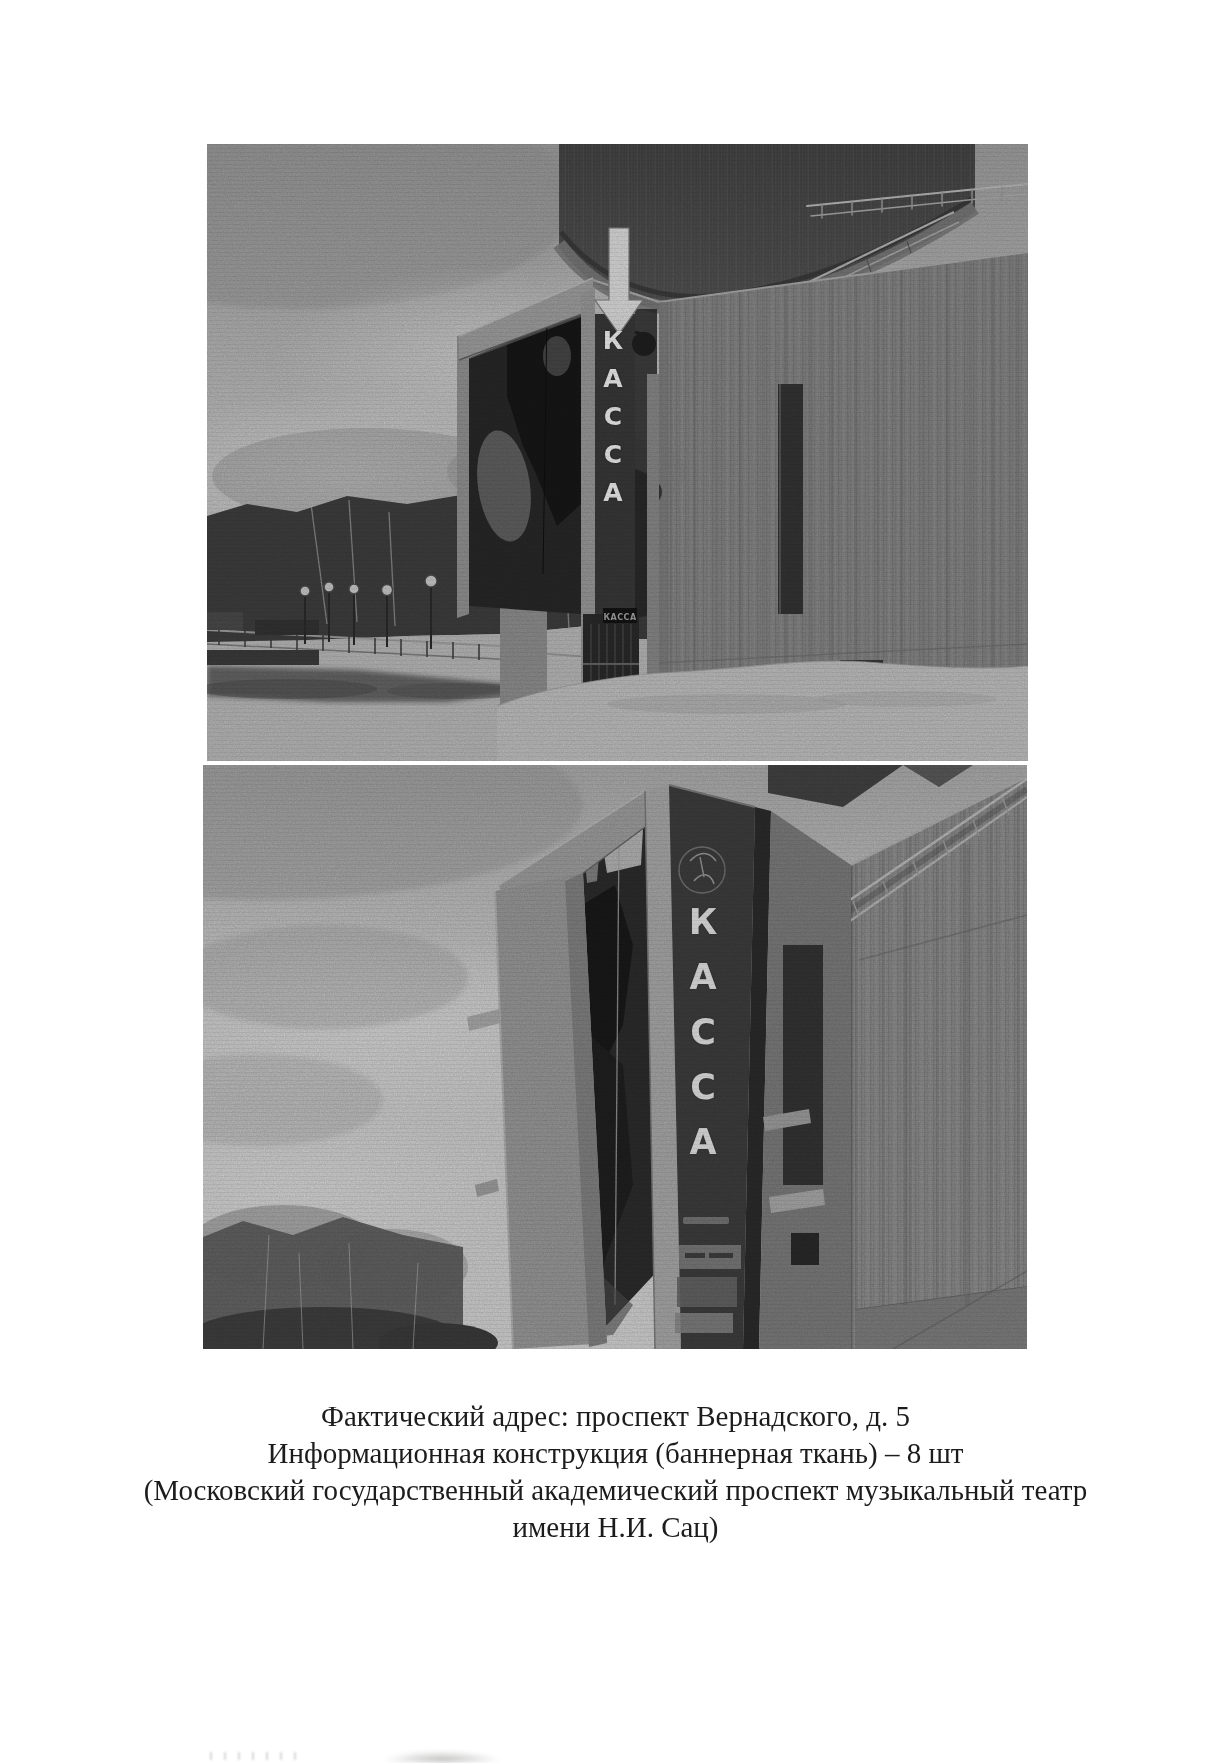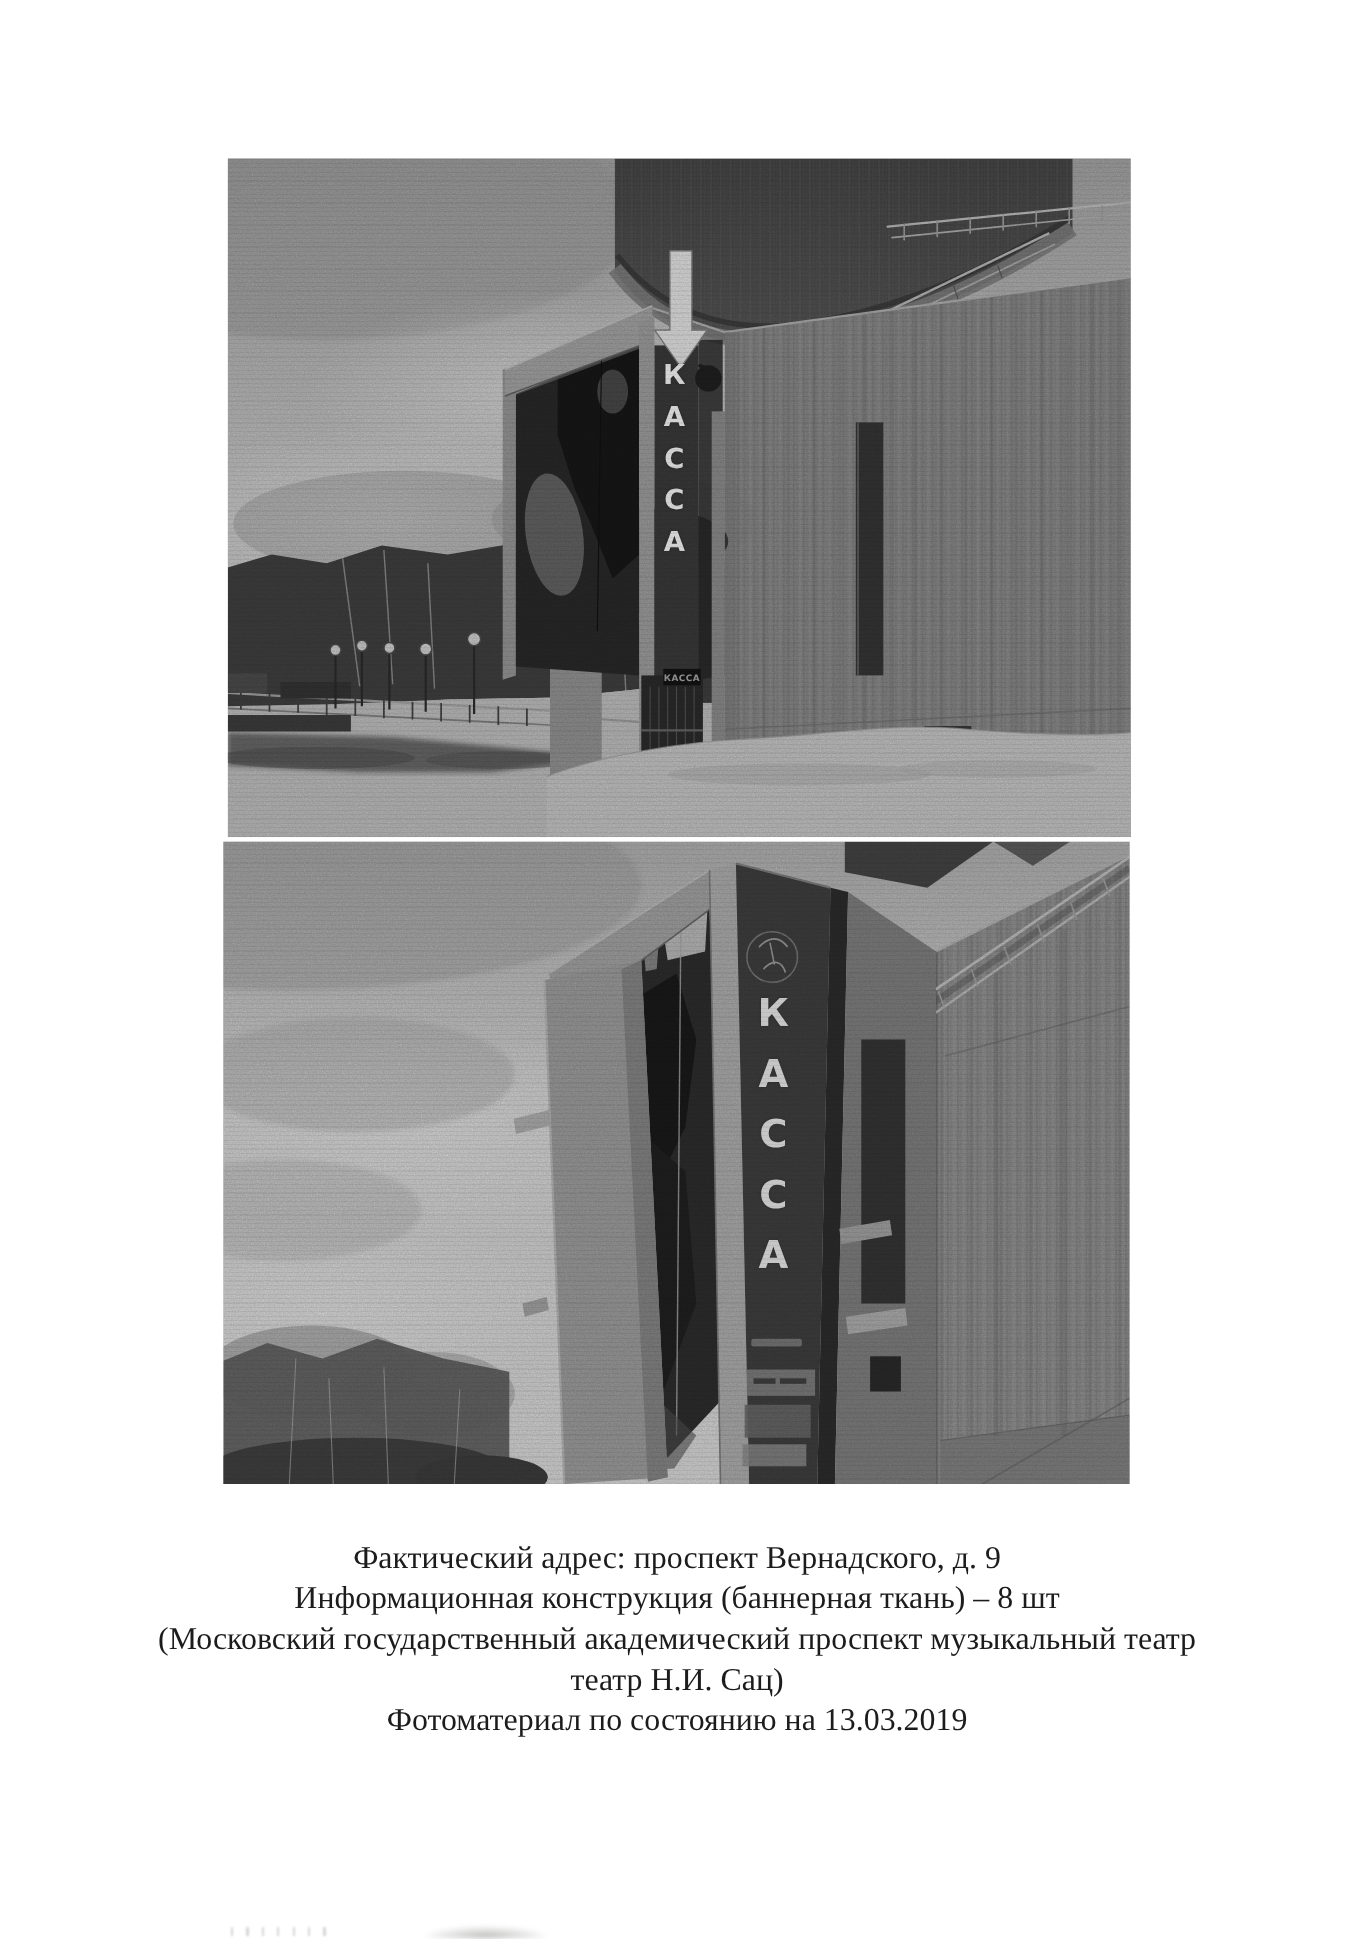--- a/index.html
+++ b/index.html
@@ -417,22 +417,21 @@
       <span>К</span>
       <span>А</span>
       <span>С</span>
       <span>С</span>
       <span>А</span>
     </div>
     <div class="scanlines"></div>
   </div>
 
   <div class="caption">
-    <div>Фактический адрес: проспект Вернадского, д. 9</div>
+    <div>Фактический адрес: проспект Вернадского, д. 5</div>
     <div>Информационная конструкция (баннерная ткань) – 8 шт</div>
     <div>(Московский государственный академический проспект музыкальный театр</div>
-    <div>театр Н.И. Сац)</div>
-    <div>Фотоматериал по состоянию на 13.03.2019</div>
+    <div>имени Н.И. Сац)</div>
   </div>
 
   <div class="scan-artifact"></div>
   <div class="scan-specks"></div>
 </div>
 
 </body></html>

